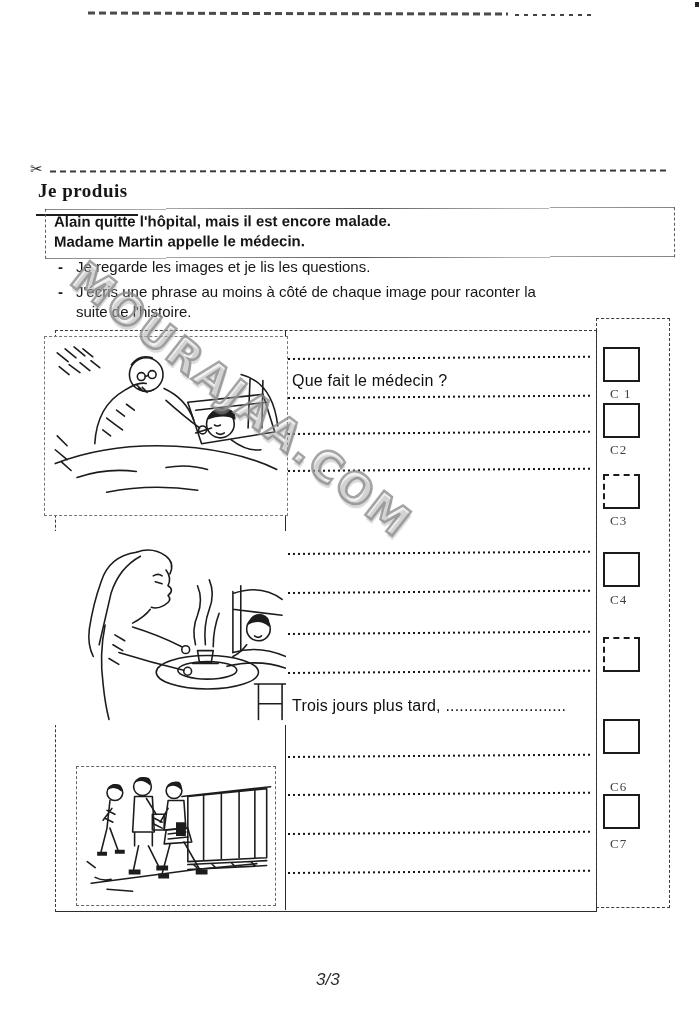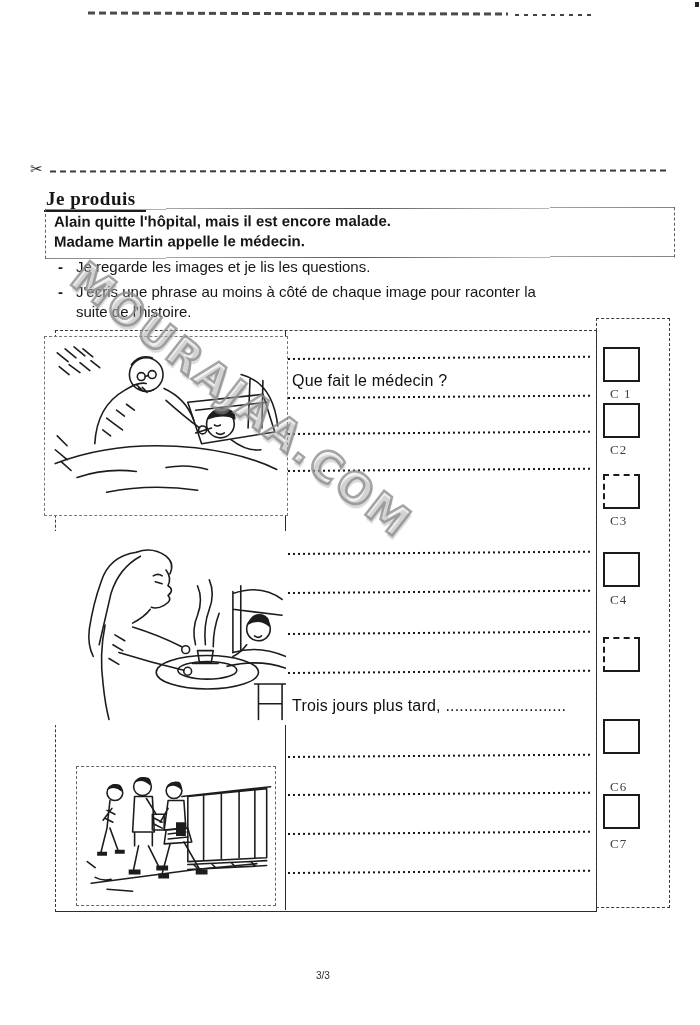--- a/index.html
+++ b/index.html
@@ -13,23 +13,23 @@
   .top-artifact2{position:absolute;top:14px;left:515px;width:80px;height:2px;
     background:repeating-linear-gradient(90deg,#444 0 4px,transparent 4px 9px);}
   .corner-speck{position:absolute;top:2px;right:1px;width:4px;height:5px;background:#222;}
 
   
   .scissors{position:absolute;left:30px;top:160px;font-size:15px;color:#333;}
   .cut-dashes{position:absolute;left:50px;top:170px;width:618px;height:2px;
     background:repeating-linear-gradient(90deg,#3a3a3a 0 6px,transparent 6px 10px);
     transform:rotate(-.1deg);}
 
-  .title{position:absolute;left:36px;top:180px;margin:8px;
+  .title{position:absolute;left:36px;top:180px;margin:0;
     font:bold 19px "Liberation Serif",serif;letter-spacing:.5px;
-    border-bottom:2.5px solid #1d1d1d;padding:0 10px 0 2px;}
+    border-bottom:2.5px solid #1d1d1d;padding:0 10px 12px 2px;}
 
   .intro-box{position:absolute;left:45px;top:208px;width:612px;height:44px;
     border:1px solid #5c5c5c;border-right-style:dashed;border-left-style:dashed;
     padding:2px 8px;font-weight:bold;font-size:15px;line-height:20px;
     transform:rotate(-.15deg);}
 
   .instr{position:absolute;font-size:15px;line-height:20px;}
   .instr .dash{display:inline-block;width:18px;font-weight:bold;}
   .i1{left:58px;top:257px;}
   .i2{left:58px;top:282px;width:520px;}
@@ -63,21 +63,21 @@
     border:1px dashed #3a3a3a;}
   .cbox{position:absolute;left:603px;width:33px;height:31px;border:2px solid #1b1b1b;background:#fff;}
   .cbox.b3,.cbox.b5{border-style:dashed solid solid dashed;}
   .clabel{position:absolute;left:610px;font:13px "Liberation Serif",serif;color:#404040;letter-spacing:1px;}
 
   .watermark{position:absolute;left:92px;top:252px;transform:rotate(38deg);transform-origin:left top;
     font:bold 42px "DejaVu Sans",sans-serif;letter-spacing:3px;white-space:nowrap;
     color:rgba(170,170,170,.14);-webkit-text-stroke:2.5px rgba(140,140,140,.78);
     text-shadow:3px 3px 1px rgba(170,170,170,.45);z-index:5;pointer-events:none;}
 
-  .pagenum{position:absolute;left:316px;top:970px;font-size:10px;color:#2c2c2c;}
+  .pagenum{position:absolute;left:316px;top:970px;font-size:17px;color:#2c2c2c;font-style:italic;}
 </style>
 </head>
 <body>
 
 <div class="page">
 
   <div class="top-artifact"></div>
   <div class="top-artifact2"></div>
   <div class="corner-speck"></div>
 

